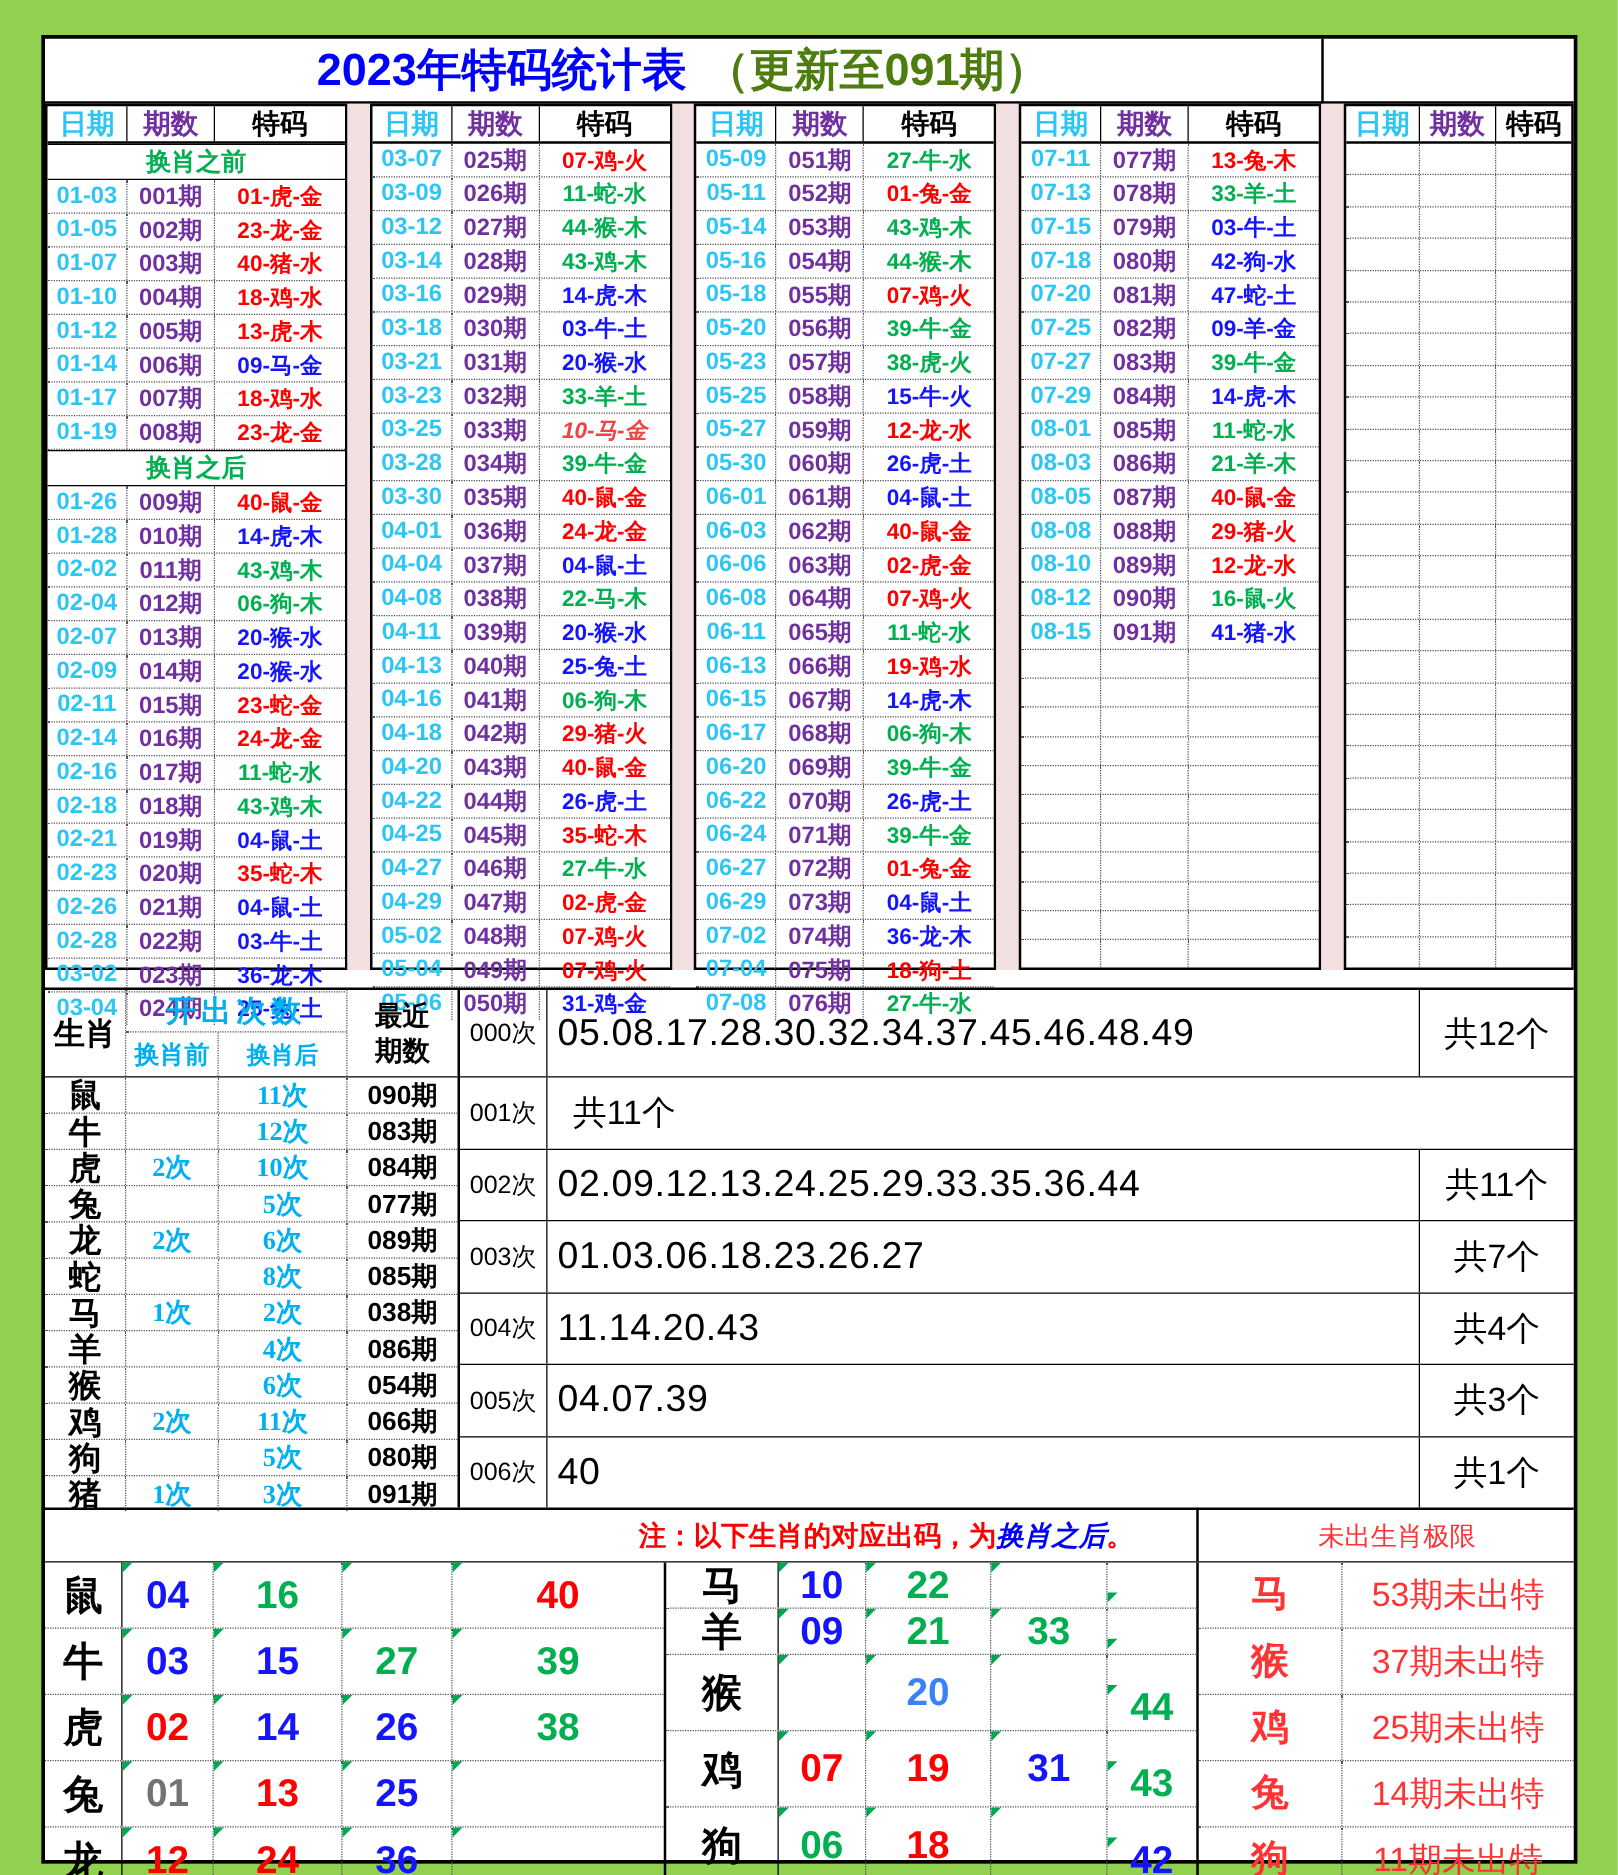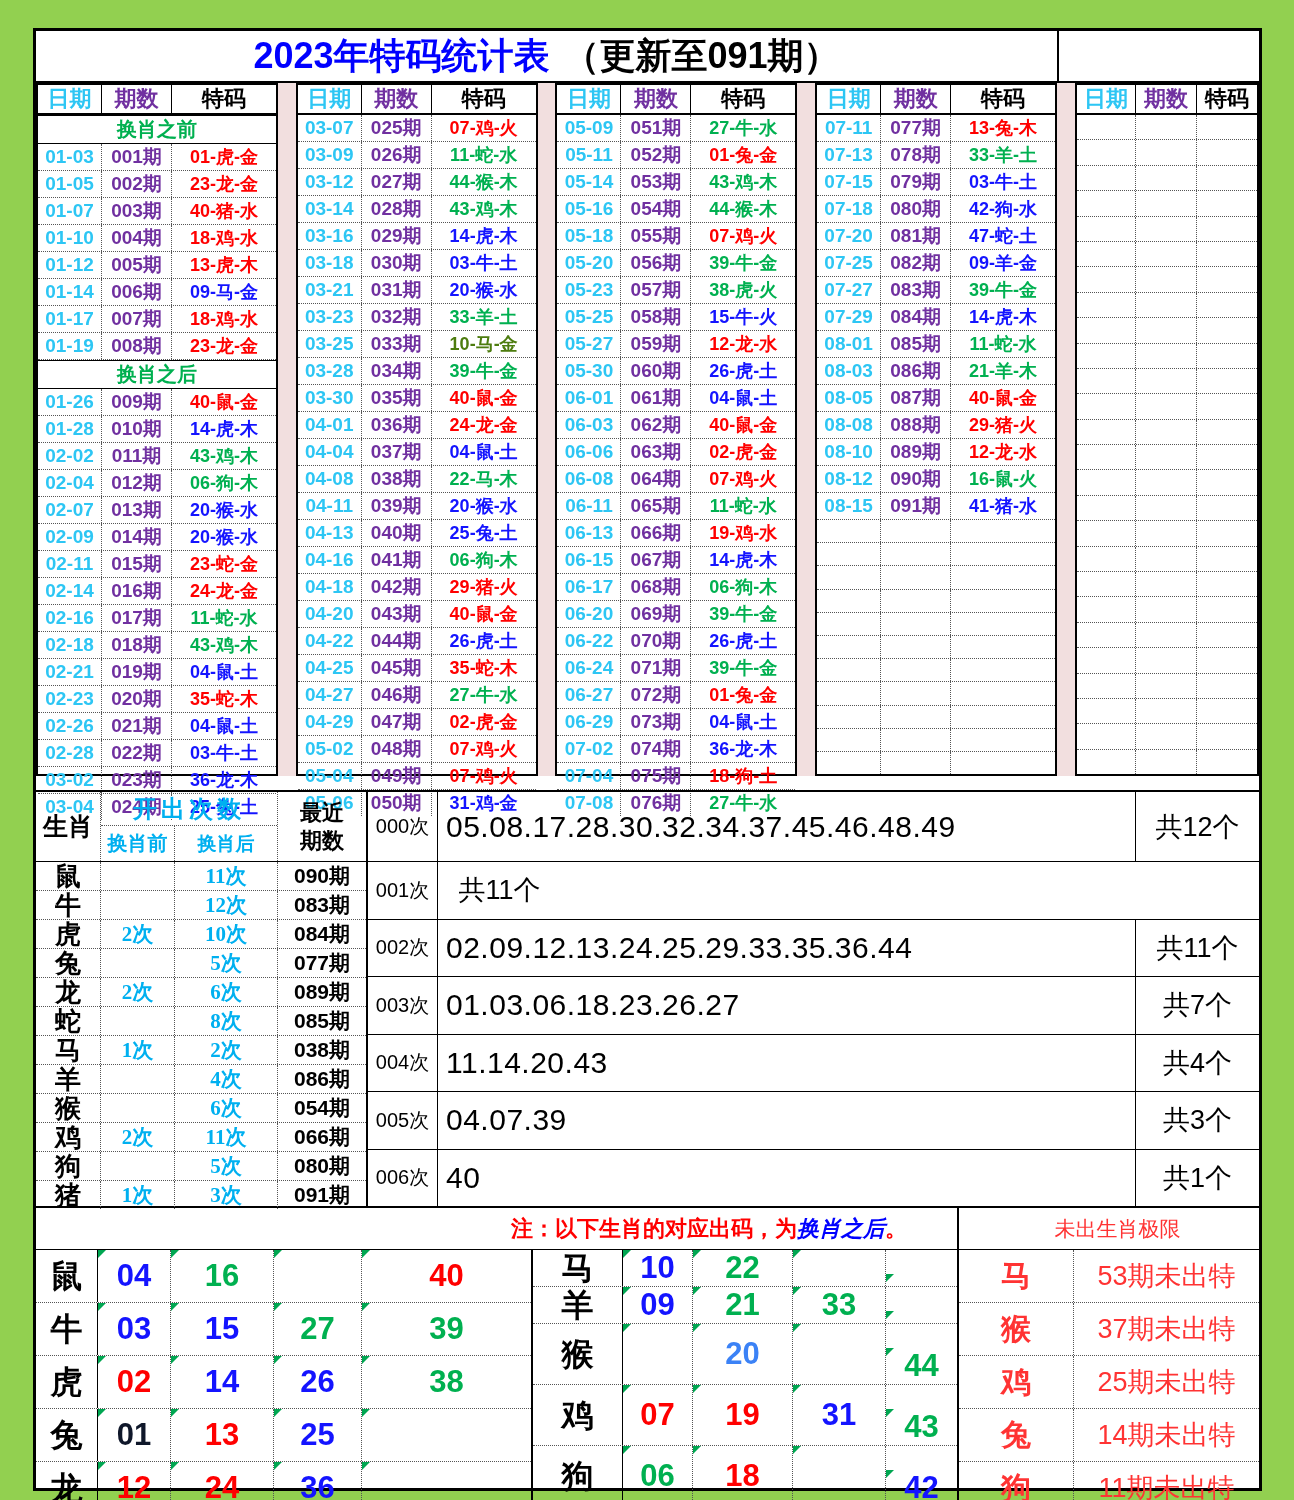--- a/index.html
+++ b/index.html
@@ -5,21 +5,21 @@
   html,body{margin:0;padding:0;width:1294px;height:1500px;background:#92D050;overflow:hidden;
     font-family:"Liberation Sans","DejaVu Sans",sans-serif;}
   *{box-sizing:border-box;}
   .content{position:absolute;left:33px;top:28px;width:1229px;height:1463px;background:#fff;
     border:3px solid #000;display:flex;flex-direction:column;}
   
   .title-bar{height:52px;display:flex;flex:none;}
   .title-cell{width:1023px;border-right:2px solid #000;border-bottom:2px solid #000;
     display:flex;align-items:center;justify-content:center;font-weight:bold;font-size:36px;}
   .t-main{color:#0000FF;}
-  .t-upd{color:#000000;margin-left:14px;}
+  .t-upd{color:#4d7c0f;margin-left:14px;}
   .title-empty{flex:1;border-bottom:2px solid #000;}
   
   .top-tables{height:693px;flex:none;display:flex;}
   .sep{width:18px;background:#F2DFDF;}
   .ttable{width:243px;border:2px solid #000;display:flex;flex-direction:column;}
   .ttable.narrow{width:185px;}
   .thead{height:30px;flex:none;display:flex;border-bottom:2px solid #000;font-weight:bold;font-size:22px;}
   .th{display:flex;align-items:center;justify-content:center;}
   .th-date{width:64px;color:#2DC6F4;border-right:1px solid #000;}
   .th-period{width:70px;color:#7030A0;border-right:1px solid #000;}
@@ -293,21 +293,21 @@
             <div class="c c-code" style="color: rgb(20, 20, 255);">20-猴-水</div>
           </div>
           <div class="trow">
             <div class="c c-date">03-23</div>
             <div class="c c-period">032期</div>
             <div class="c c-code" style="color: rgb(0, 176, 80);">33-羊-土</div>
           </div>
           <div class="trow">
             <div class="c c-date">03-25</div>
             <div class="c c-period">033期</div>
-            <div class="c c-code" style="color: #4d7c0f;">10-马-金</div>
+            <div class="c c-code" style="color: #ef4444; font-style: italic;">10-马-金</div>
           </div>
           <div class="trow">
             <div class="c c-date">03-28</div>
             <div class="c c-period">034期</div>
             <div class="c c-code" style="color: rgb(0, 176, 80);">39-牛-金</div>
           </div>
           <div class="trow">
             <div class="c c-date">03-30</div>
             <div class="c c-period">035期</div>
             <div class="c c-code" style="color: rgb(255, 0, 0);">40-鼠-金</div>
@@ -967,21 +967,21 @@
           </div>
           <div class="brow">
             <div class="bz">虎</div>
             <div class="num-cell bl-c0" style="color: rgb(255, 0, 0);">02</div>
             <div class="num-cell bl-c1" style="color: rgb(20, 20, 255);">14</div>
             <div class="num-cell bl-c2" style="color: rgb(20, 20, 255);">26</div>
             <div class="num-cell bl-c3" style="color: rgb(0, 176, 80);">38</div>
           </div>
           <div class="brow">
             <div class="bz">兔</div>
-            <div class="num-cell bl-c0" style="color: #0f172a;">01</div>
+            <div class="num-cell bl-c0" style="color: #737373;">01</div>
             <div class="num-cell bl-c1" style="color: rgb(255, 0, 0);">13</div>
             <div class="num-cell bl-c2" style="color: rgb(20, 20, 255);">25</div>
             <div class="num-cell bl-c3" style="color: rgb(0, 0, 0);"></div>
           </div>
           <div class="brow">
             <div class="bz">龙</div>
             <div class="num-cell bl-c0" style="color: rgb(255, 0, 0);">12</div>
             <div class="num-cell bl-c1" style="color: rgb(255, 0, 0);">24</div>
             <div class="num-cell bl-c2" style="color: rgb(20, 20, 255); text-align: center;">36</div>
             <div class="num-cell bl-c3" style="color: rgb(0, 0, 0);"></div>

